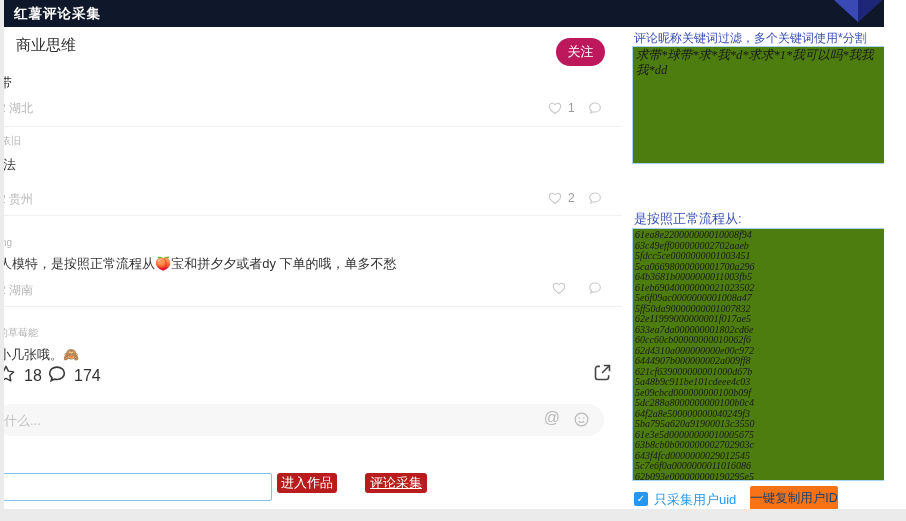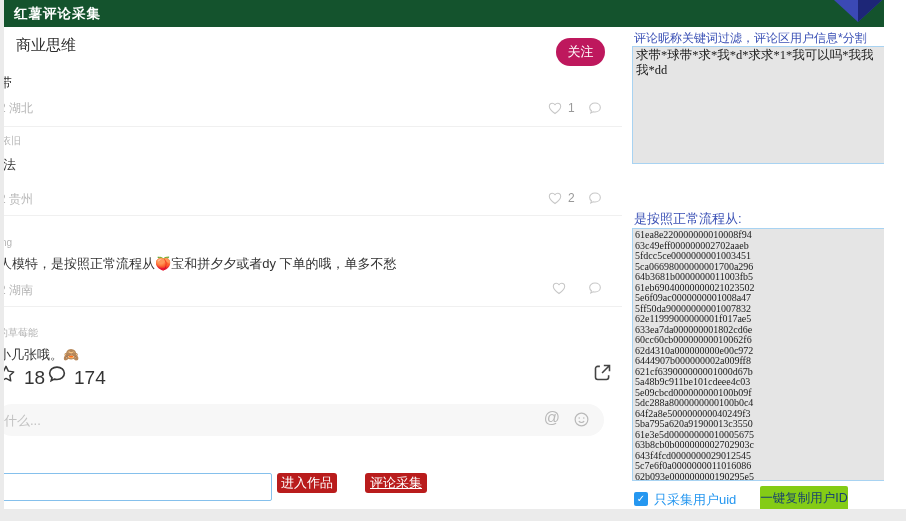--- a/index.html
+++ b/index.html
@@ -4,59 +4,59 @@
 <style>
   * { margin:0; padding:0; box-sizing:border-box; }
   html,body { background:#fff; }
   body { font-family:"Liberation Sans","DejaVu Sans",sans-serif; }
   .screen { position:relative; width:906px; height:521px; overflow:hidden; background:#fff; }
   .edge-left { position:absolute; left:0; top:0; width:4px; height:509px; background:#ebebeb; z-index:9; }
   .edge-bottom { position:absolute; left:0; top:509px; width:906px; height:12px; background:#ebebeb; z-index:9; }
   .window { position:absolute; left:4px; top:0; width:880px; height:509px; background:#fff; overflow:hidden; }
 
   
-  .titlebar { position:absolute; left:0; top:0; width:880px; height:27px; background:#14532d; }
+  .titlebar { position:absolute; left:0; top:0; width:880px; height:27px; background:#0f172a; }
   .titlebar .title { position:absolute; left:10px; top:5px; color:#fff; font-size:13.5px; font-weight:bold; letter-spacing:1px; }
   .corner-fold { position:absolute; left:830px; top:0; }
 
   
   .note-author { position:absolute; left:12px; top:36px; font-size:15px; color:#2d2d2d; }
   .follow-btn { position:absolute; left:552px; top:38px; width:49px; height:28px; border:none; border-radius:14px; background:#be185d; color:#fff; font-size:13px; font-family:inherit; cursor:pointer; }
 
   
   .c-text { position:absolute; font-size:13px; color:#333; white-space:nowrap; }
   .c-name { position:absolute; font-size:10px; color:#b5b5b5; white-space:nowrap; }
   .c-meta { position:absolute; font-size:12px; color:#b5b5b5; white-space:nowrap; }
   .like-count { position:absolute; font-size:12px; color:#999; }
   .icon-btn { position:absolute; background:none; border:none; padding:0; cursor:pointer; line-height:0; }
   .divider { position:absolute; left:-4px; width:622px; height:1px; background:#f0f0f0; }
 
   
-  .stat-num { position:absolute; font-size:19px; color:#333; }
+  .stat-num { position:absolute; font-size:16px; color:#333; }
 
   
   .reply-bar { position:absolute; left:-8px; top:404px; width:608px; height:32px; border-radius:16px; background:#f7f7f7; }
   .reply-ph { position:absolute; left:8px; top:8px; font-size:13px; color:#c2c2c2; }
   .mention { position:absolute; right:44px; top:5px; font-size:16px; color:#b9b9b9; background:none; border:none; cursor:pointer; font-family:inherit; }
   .smiley { position:absolute; right:14px; top:7px; background:none; border:none; padding:0; cursor:pointer; line-height:0; }
 
   
   .url-input { position:absolute; left:-4px; top:473px; width:272px; height:28px; border:1px solid #85c0ec; border-radius:2px; font-size:13px; padding:0 6px; outline:none; font-family:inherit; }
   .act-btn { position:absolute; top:473px; height:20px; background:#b91c1c; color:#fff; border:none; border-radius:3px; font-size:13px; font-family:inherit; cursor:pointer; }
   .btn-enter { left:273px; width:60px; }
   .btn-collect { left:361px; width:62px;text-decoration:underline; }
 
   
   .rp-label { position:absolute; font-size:12px; color:#3a50b5; white-space:nowrap; }
-  .ta { position:absolute; left:628px; width:257px; background:#e5e5e5; border:1px solid #a8d3f2; font-family:"Liberation Serif","DejaVu Serif",serif; color:#1a1a1a; overflow:hidden; white-space:pre-wrap; word-break:break-all; }
+  .ta { position:absolute; left:628px; width:257px; background:#4d7c0f; border:1px solid #a8d3f2; font-family:"Liberation Serif","DejaVu Serif",serif; color:#1a1a1a; overflow:hidden; white-space:pre-wrap; word-break:break-all;font-style:italic; }
   .ta-filter { top:46px; height:118px; font-size:12.5px; line-height:15px; padding:1px 3px; }
   .ta-ids { top:228px; height:253px; font-size:10px; line-height:10.5px; padding:1px 2px; white-space:pre; }
   .uid-check { position:absolute; left:630px; top:492px; width:14px; height:14px; background:#2597f0; border-radius:2px; color:#fff; font-size:10px; line-height:14px; text-align:center; cursor:pointer; }
   .uid-label { position:absolute; left:650px; top:491px; font-size:13px; color:#2597f0; cursor:pointer;text-align:center; }
-  .copy-btn { position:absolute; left:746px; top:486px; width:88px; height:25px; background:#84cc16; border:none; border-radius:2px; color:#17406f; font-size:12.5px; font-family:inherit; cursor:pointer;margin-left:10px; }
+  .copy-btn { position:absolute; left:746px; top:486px; width:88px; height:25px; background:#f97316; border:none; border-radius:2px; color:#17406f; font-size:12.5px; font-family:inherit; cursor:pointer; }
 </style>
 </head>
 <body>
 
 <div class="screen">
   <div class="window">
 
     <div class="titlebar">
       <span class="title">红薯评论采集</span>
       <span class="corner-fold">
@@ -148,21 +148,21 @@
             <circle cx="12.7" cy="8.3" r="0.9" fill="#b9b9b9"></circle>
             <path d="M6.8 12c.8 1 1.9 1.6 3.2 1.6s2.4-.6 3.2-1.6" fill="none" stroke="#b9b9b9" stroke-width="1.3"></path>
           </svg>
       </button>
     </div>
 
     <input class="url-input" type="text" value="" style="">
     <button class="act-btn btn-enter">进入作品</button>
     <button class="act-btn btn-collect">评论采集</button>
 
-    <div class="rp-label" style="left:630px; top:30px;">评论昵称关键词过滤，评论区用户信息*分割</div>
+    <div class="rp-label" style="left:630px; top:30px;">评论昵称关键词过滤，多个关键词使用*分割</div>
     <div class="ta ta-filter">求带*球带*求*我*d*求求*1*我可以吗*我我我*dd</div>
 
     <div class="rp-label" style="left:630px; top:210px; font-size:13px;">是按照正常流程从:</div>
     <div class="ta ta-ids">61ea8e220000000010008f94
 63c49eff000000002702aaeb
 5fdcc5ce0000000001003451
 5ca06698000000001700a296
 64b3681b0000000011003fb5
 61eb69040000000021023502
 5e6f09ac0000000001008a47

